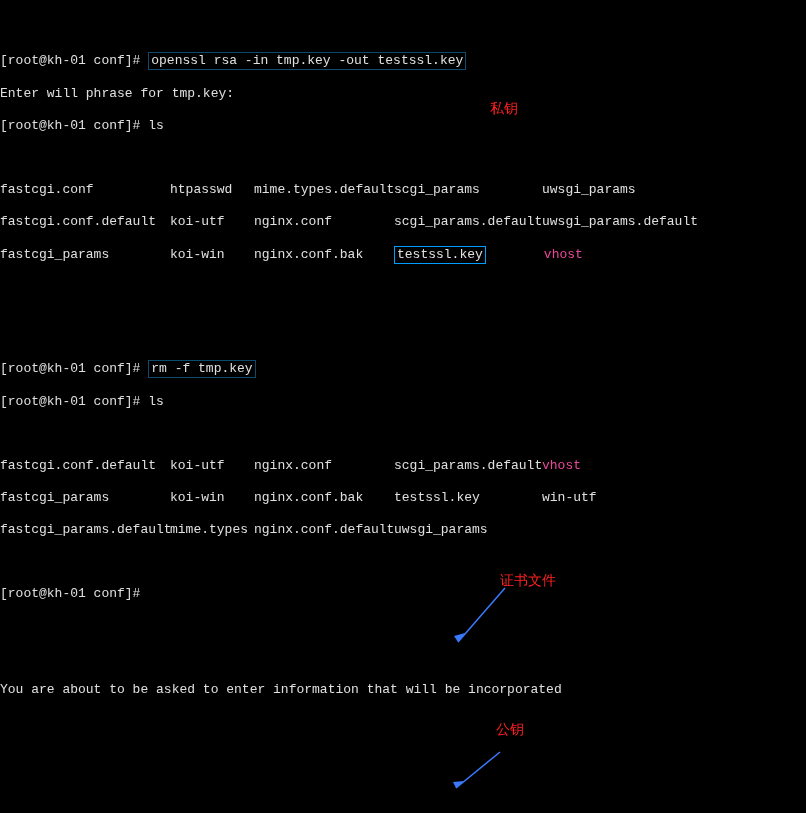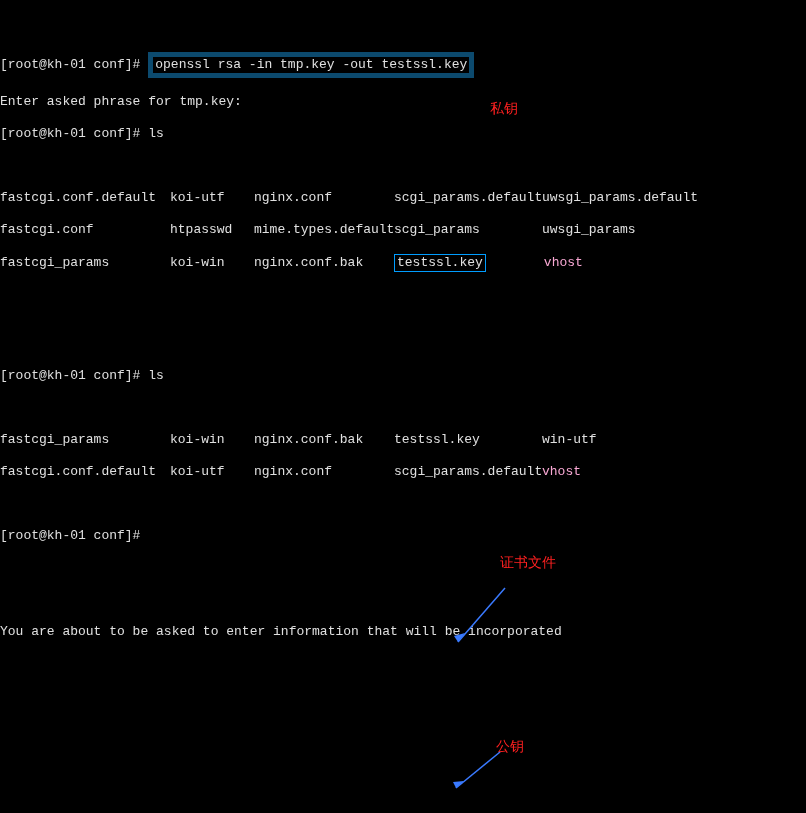--- a/index.html
+++ b/index.html
@@ -15,21 +15,21 @@
   .term {
     padding: 4px 0 4px 0;
     white-space: pre;
     position: relative;
   }
   .line {
     white-space: pre;
     min-height: 16px;
   }
   .redbox {
-    border: 5px solid #0c4a6e;
+    border: 1px solid #0c4a6e;
     padding: 0 2px;
     display: inline-block;
   }
   .bluebox {
     border: 1px solid #009dff;
     padding: 0 2px;
     display: inline-block;
   }
   
   .annot {
@@ -37,46 +37,48 @@
     color: #ff2020;
     font-family: sans-serif;
     font-size: 14px;
     white-space: nowrap;
   }
   
   .arrow {
     position: absolute;
     pointer-events: none;
   }
-  .blue-file { color: #f9a8d4; }
+  .blue-file { color: #ec4899; }
 </style>
 </head>
 <body>
 
 <div class="term">
 
 
 <div class="line"><span>[root@kh-01 conf]# </span><span class="redbox"><span>openssl rsa -in tmp.key -out testssl.key</span></span></div>
-<div class="line">Enter asked phrase for tmp.key:</div>
+<div class="line">Enter will phrase for tmp.key:</div>
 <div class="line"><span>[root@kh-01 conf]# </span><span>ls</span></div>
 
 
+<div class="line"><span style="display:inline-block;width:170px">fastcgi.conf</span><span style="display:inline-block;width:84px">htpasswd</span><span style="display:inline-block;width:140px">mime.types.default</span><span style="display:inline-block;width:148px">scgi_params</span><span>uwsgi_params</span></div>
 <div class="line"><span style="display:inline-block;width:170px">fastcgi.conf.default</span><span style="display:inline-block;width:84px">koi-utf</span><span style="display:inline-block;width:140px">nginx.conf</span><span style="display:inline-block;width:148px">scgi_params.default</span><span>uwsgi_params.default</span></div>
-<div class="line"><span style="display:inline-block;width:170px">fastcgi.conf</span><span style="display:inline-block;width:84px">htpasswd</span><span style="display:inline-block;width:140px">mime.types.default</span><span style="display:inline-block;width:148px">scgi_params</span><span>uwsgi_params</span></div>
 <div class="line"><span style="display:inline-block;width:170px">fastcgi_params</span><span style="display:inline-block;width:84px">koi-win</span><span style="display:inline-block;width:140px">nginx.conf.bak</span><span class="bluebox" style="display:inline-block"><span>testssl.key</span></span><span style="display:inline-block;width:58px"></span><span class="blue-file">vhost</span></div>
 
 
 <div class="annot" style="left:490px;top:100px">私钥</div>
 
 
+<div class="line"><span>[root@kh-01 conf]# </span><span class="redbox"><span>rm -f tmp.key</span></span></div>
 <div class="line"><span>[root@kh-01 conf]# </span><span>ls</span></div>
 
 
+<div class="line"><span style="display:inline-block;width:170px">fastcgi.conf.default</span><span style="display:inline-block;width:84px">koi-utf</span><span style="display:inline-block;width:140px">nginx.conf</span><span style="display:inline-block;width:148px">scgi_params.default</span><span class="blue-file">vhost</span></div>
 <div class="line"><span style="display:inline-block;width:170px">fastcgi_params</span><span style="display:inline-block;width:84px">koi-win</span><span style="display:inline-block;width:140px">nginx.conf.bak</span><span style="display:inline-block;width:148px">testssl.key</span><span>win-utf</span></div>
-<div class="line"><span style="display:inline-block;width:170px">fastcgi.conf.default</span><span style="display:inline-block;width:84px">koi-utf</span><span style="display:inline-block;width:140px">nginx.conf</span><span style="display:inline-block;width:148px">scgi_params.default</span><span class="blue-file">vhost</span></div>
+<div class="line"><span style="display:inline-block;width:170px">fastcgi_params.default</span><span style="display:inline-block;width:84px">mime.types</span><span style="display:inline-block;width:140px">nginx.conf.default</span><span style="display:inline-block;width:148px">uwsgi_params</span><span></span></div>
 
 
 <div class="line"><span>[root@kh-01 conf]# </span></div>
 
 
 
 
 <div class="line">You are about to be asked to enter information that will be incorporated</div>
 
 
@@ -94,41 +96,41 @@
 
 
 
 
 
 
 
 
 
 
-<div class="annot" style="left:500px;top:554px">证书文件</div>
+<div class="annot" style="left:500px;top:572px">证书文件</div>
 <svg class="arrow" style="left:450px;top:586px;width:60px;height:60px">
   <line x1="55" y1="2" x2="8" y2="56" stroke="#3a7aff" stroke-width="1.5"></line>
   <polygon points="8,56 15,47 4,50" fill="#3a7aff"></polygon>
 </svg>
 
 
 
 
 
 
 
 
 
 
 
 
 
 
 
-<div class="annot" style="left:496px;top:738px">公钥</div>
+<div class="annot" style="left:496px;top:721px">公钥</div>
 <svg class="arrow" style="left:450px;top:750px;width:55px;height:45px">
   <line x1="50" y1="2" x2="6" y2="38" stroke="#3a7aff" stroke-width="1.5"></line>
   <polygon points="6,38 14,31 3,32" fill="#3a7aff"></polygon>
 </svg>
 
 
 
 
 
 

